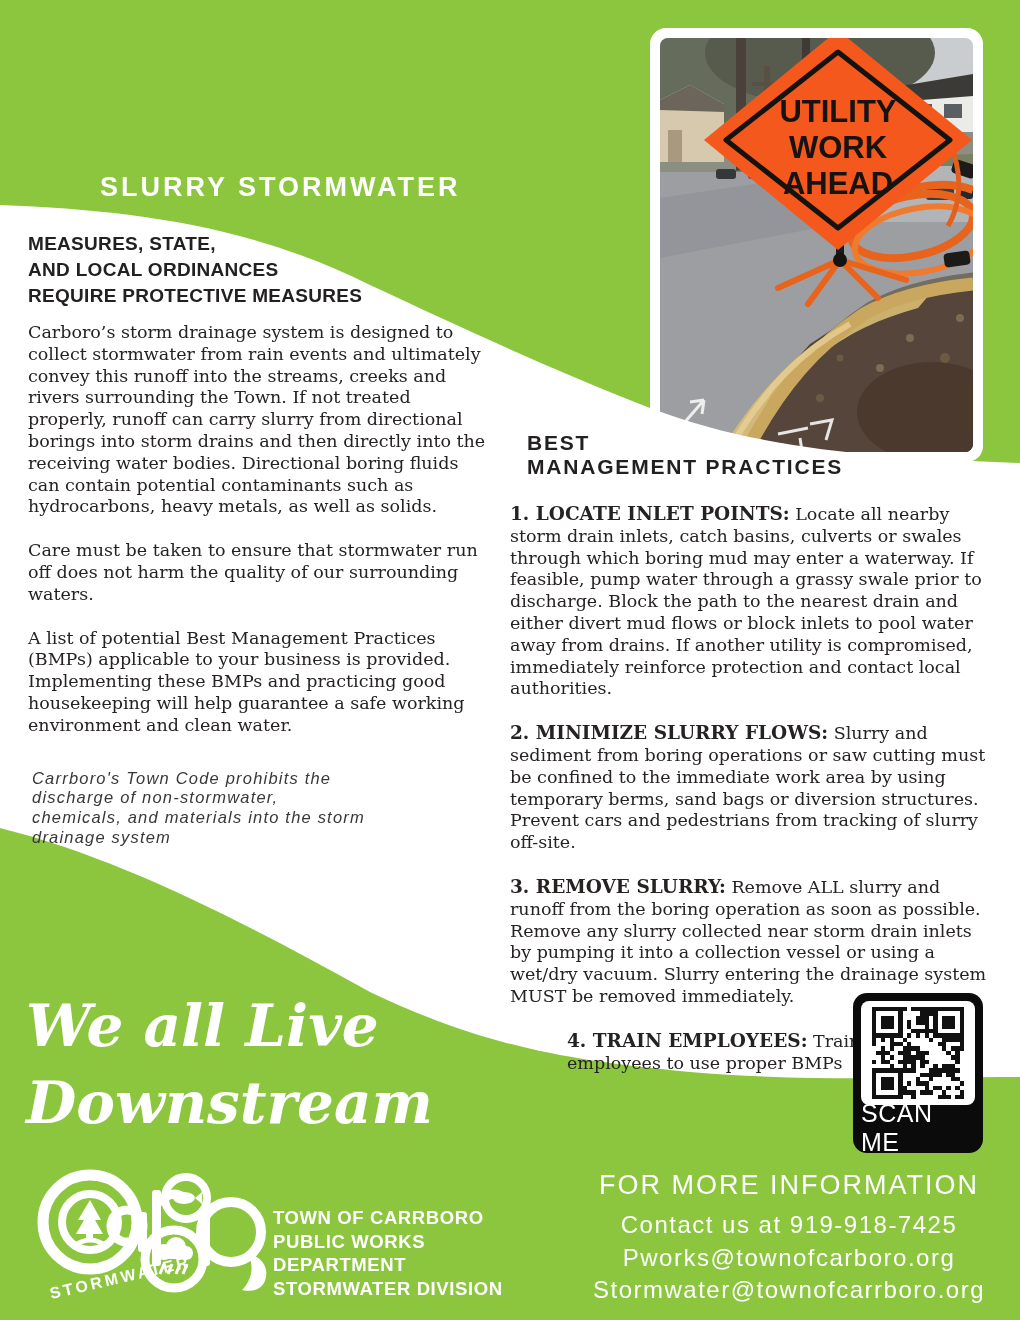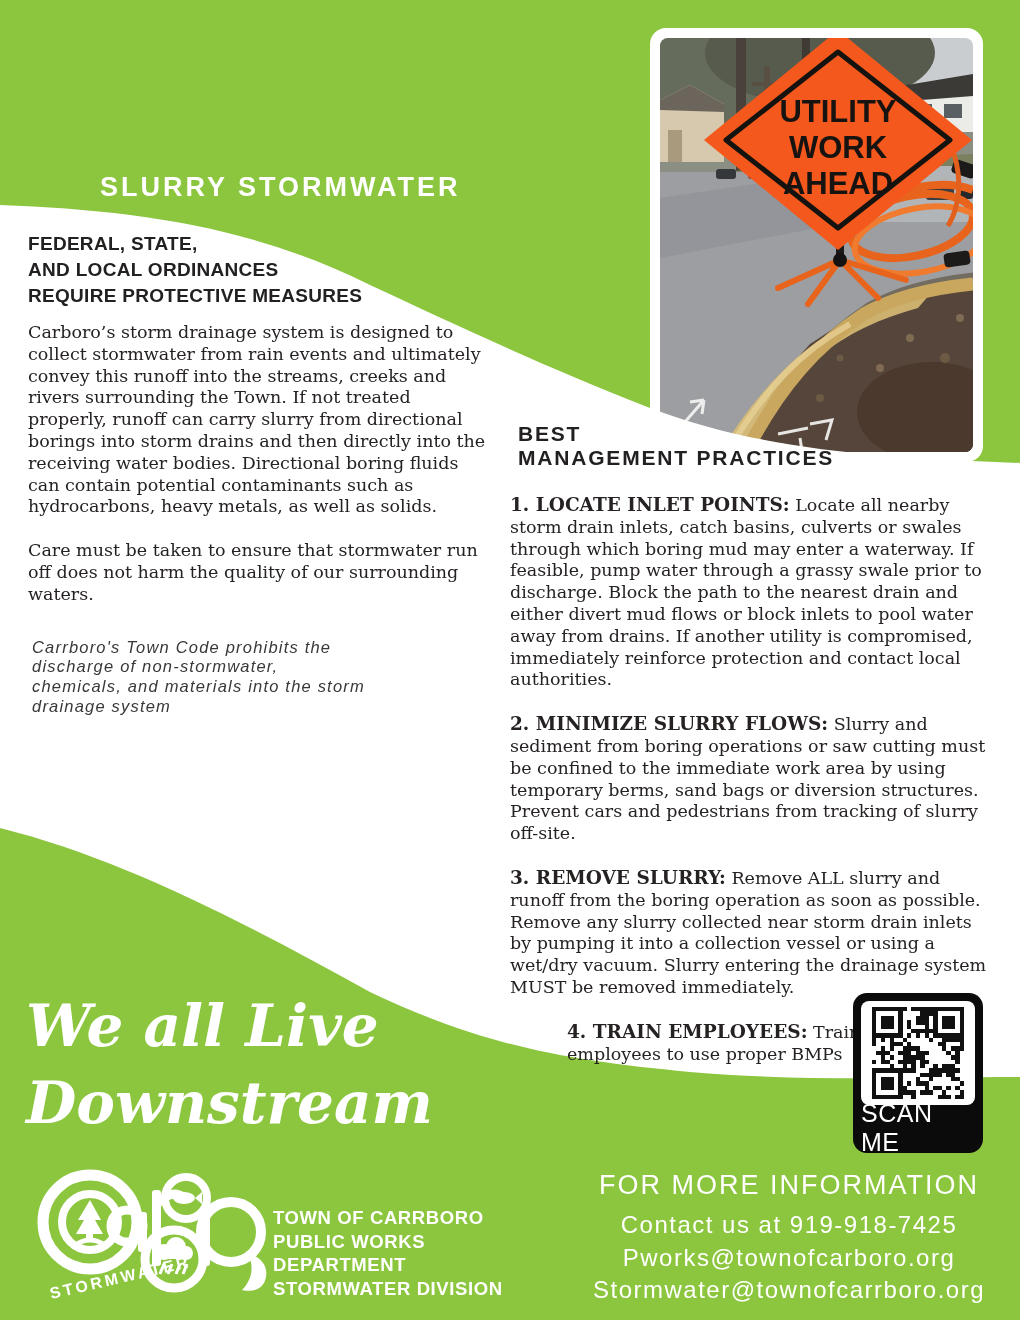--- a/index.html
+++ b/index.html
@@ -45,21 +45,21 @@
   .intro-body p{margin:0 0 22px 0;}
   .town-note{
     margin-top:32px;width:340px;padding-left:4px;
     font-family:"Liberation Sans",sans-serif;font-style:italic;
     font-size:16.5px;line-height:19.8px;letter-spacing:1.2px;color:#3a3737;
   }
 
   
   .bmp{position:absolute;left:510px;top:414px;width:482px;z-index:3;}
   .bmp h2{
-    margin:8px;font-size:21px;line-height:23.5px;font-weight:bold;letter-spacing:1.8px;
+    margin:17px;font-size:21px;line-height:23.5px;font-weight:bold;letter-spacing:1.8px;
   }
   .bmp .items{margin-top:25px;font-family:"DejaVu Serif",serif;font-size:17.5px;line-height:21.8px;color:#262222;}
   .bmp .item{margin:0 0 22px 0;}
   .bmp .item b{font-size:18.5px;}
   .bmp .item.indent{padding-left:57px;}
 
   
   .slogan{
     position:absolute;left:26px;top:988px;z-index:3;color:#fff;
     font-family:"DejaVu Serif",serif;font-style:italic;font-weight:bold;
@@ -190,27 +190,28 @@
     </svg>
   </div>
 
   <svg class="layer z2" width="1020" height="560" viewBox="0 0 1020 560" aria-hidden="true">
     <path d="M0,205 C130,210 250,225 370,285 C450,322 540,365 650,408 C760,450 880,458 1020,463 L1020,560 L0,560 Z" fill="#ffffff"></path>
   </svg>
 
   <div class="subtitle">SLURRY STORMWATER</div>
 
   <div class="intro-heading">
-    <div>FEDERAL, STATE,</div>
+    <div>MEASURES, STATE,</div>
     <div>AND LOCAL ORDINANCES</div>
     <div>REQUIRE PROTECTIVE MEASURES</div>
   </div>
   <div class="intro-body">
     <p>Carboro’s storm drainage system is designed to collect stormwater from rain events and ultimately convey this runoff into the streams, creeks and rivers surrounding the Town. If not treated properly, runoff can carry slurry from directional borings into storm drains and then directly into the receiving water bodies. Directional boring fluids can contain potential contaminants such as hydrocarbons, heavy metals, as well as solids.</p>
     <p>Care must be taken to ensure that stormwater run off does not harm the quality of our surrounding waters.</p>
+    <p>A list of potential Best Management Practices (BMPs) applicable to your business is provided. Implementing these BMPs and practicing good housekeeping will help guarantee a safe working environment and clean water.</p>
     <div class="town-note">Carrboro's Town Code prohibits the discharge of non-stormwater, chemicals, and materials into the storm drainage system</div>
   </div>
 
   <section class="bmp">
     <h2>
       <div>BEST</div>
       <div>MANAGEMENT PRACTICES</div>
     </h2>
     <div class="items">
       <p class="item"><b>1. LOCATE INLET POINTS:</b><span> Locate all nearby storm drain inlets, catch basins, culverts or swales through which boring mud may enter a waterway. If feasible, pump water through a grassy swale prior to discharge. Block the path to the nearest drain and either divert mud flows or block inlets to pool water away from drains. If another utility is compromised, immediately reinforce protection and contact local authorities.</span></p>

